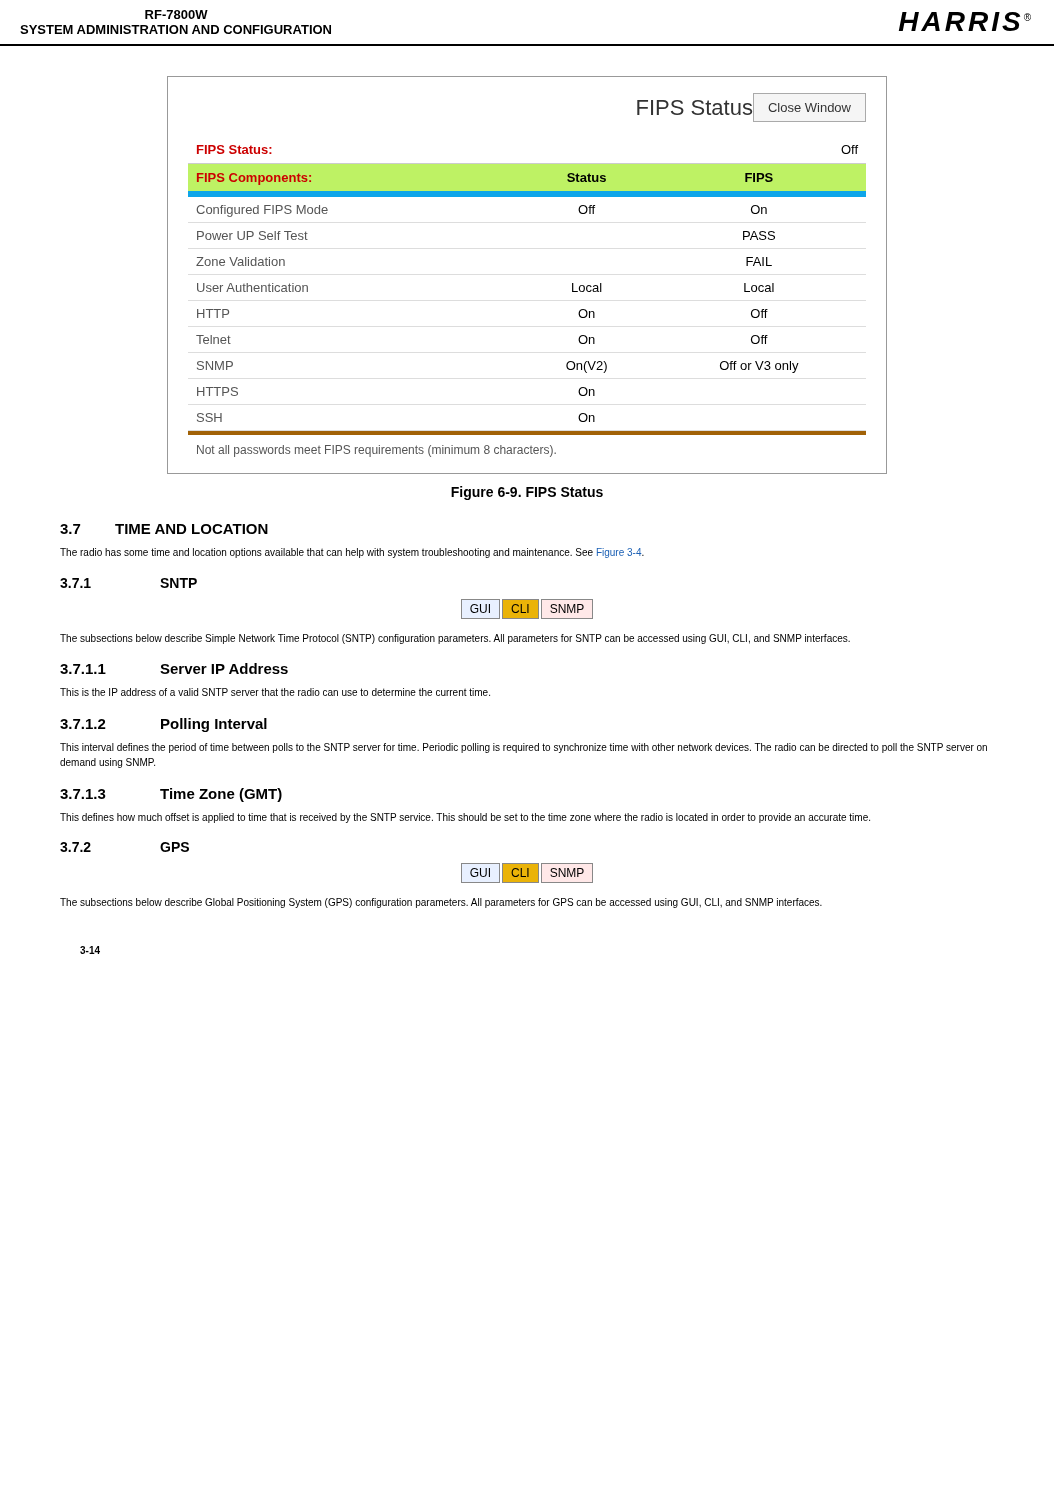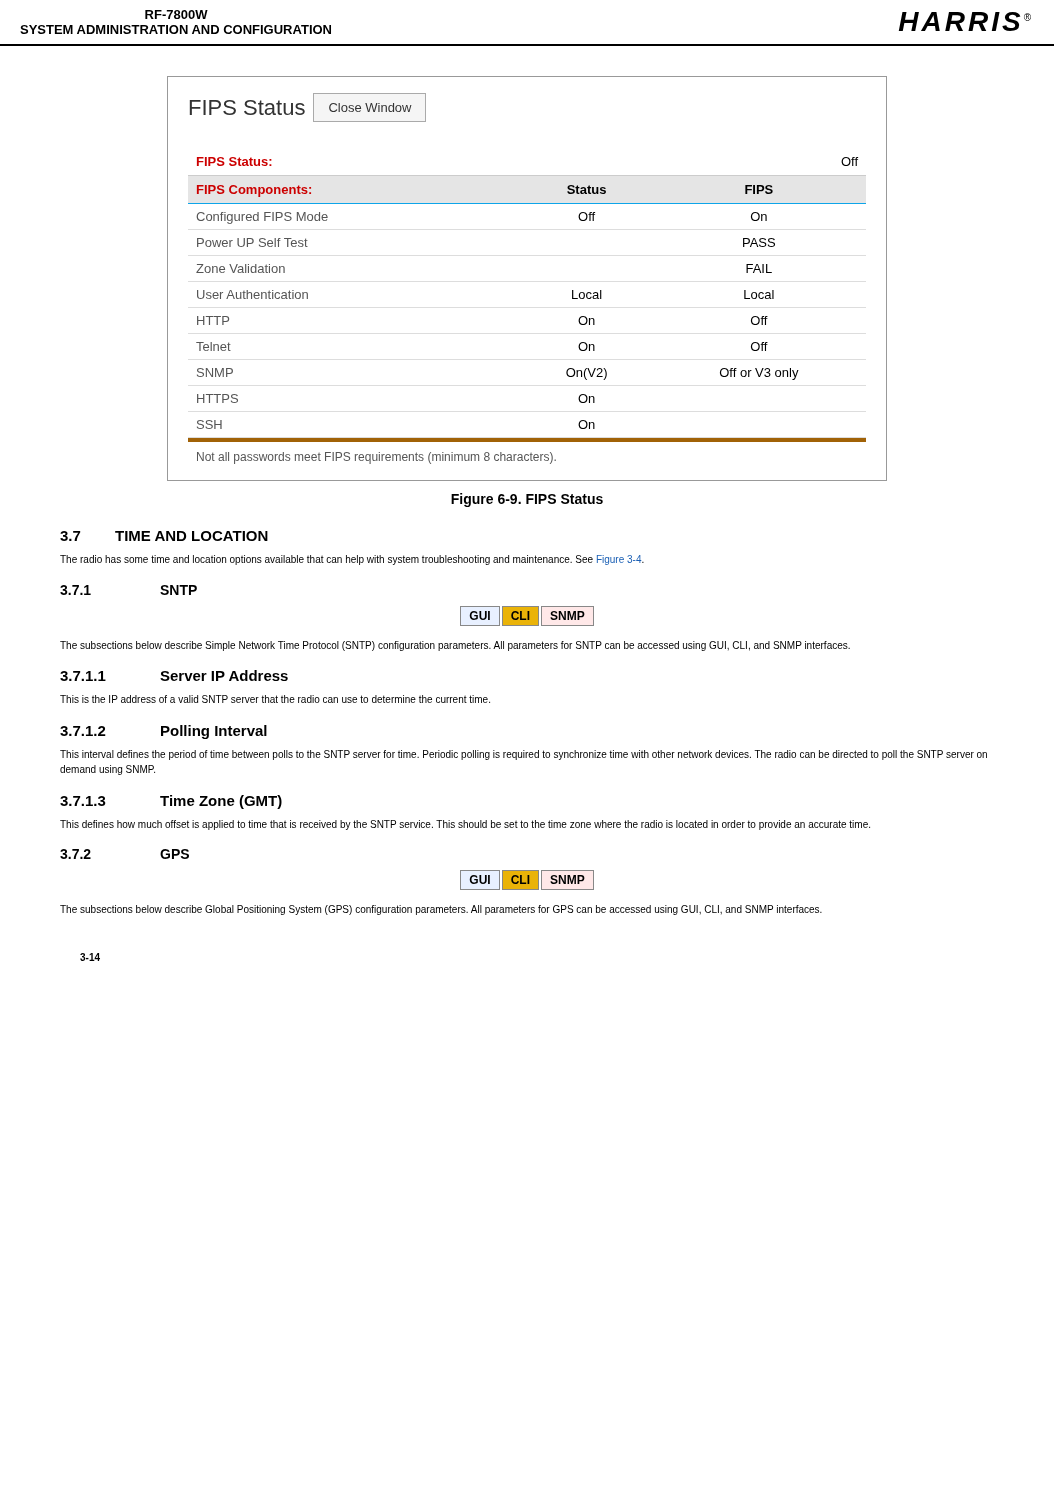--- a/index.html
+++ b/index.html
@@ -56,24 +56,23 @@
     
     .fips-dialog {
       border: 1px solid #999;
       background: #fff;
       margin: 0 auto 10px auto;
       max-width: 720px;
       padding: 16px 20px 12px 20px;
     }
     .fips-dialog-header {
       display: flex;
-      justify-content: flex-start;
+      justify-content: flex-end;
       align-items: center;
-      margin-bottom: 26px;
-      gap: 8px;
+      margin-bottom: 14px;
     }
     .fips-dialog-title {
       font-size: 22px;
       font-weight: normal;
       color: #333;
     }
     .close-window-btn {
       border: 1px solid #aaa;
       background: #f5f5f5;
       padding: 6px 14px;
@@ -93,23 +92,23 @@
     }
     .fips-table td {
       padding: 5px 8px;
     }
     .fips-status-row td {
       padding: 6px 8px;
       border-bottom: 1px solid #ccc;
     }
     .fips-components-header td {
       font-weight: bold;
-      background: #e5e5e5;
+      background: #bef264;
       padding: 6px 8px;
-      border-bottom: 1px solid #0ea5e9;
+      border-bottom: 6px solid #0ea5e9;
       color: #c00;
     }
     .fips-components-header .col-label {
       color: #c00;
       font-weight: bold;
     }
     .fips-components-header .col-status,
     .fips-components-header .col-fips {
       font-weight: bold;
       color: #000;
@@ -160,21 +159,21 @@
 
     
     .badge-row {
       text-align: center;
       margin: 8px 0 12px 0;
     }
     .badge {
       display: inline-block;
       padding: 2px 8px;
       font-size: 12px;
-      font-weight: bold;
+      font-weight: normal;
       border: 1px solid #888;
       margin: 0 1px;
     }
     .badge-gui { background: #e8f0ff; color: #000; border-color: #888; }
     .badge-cli { background: #eab308; color: #000; border-color: #888; }
     .badge-snmp { background: #ffe8e8; color: #000; border-color: #888; }
 
     
     .page-footer {
       position: relative;

